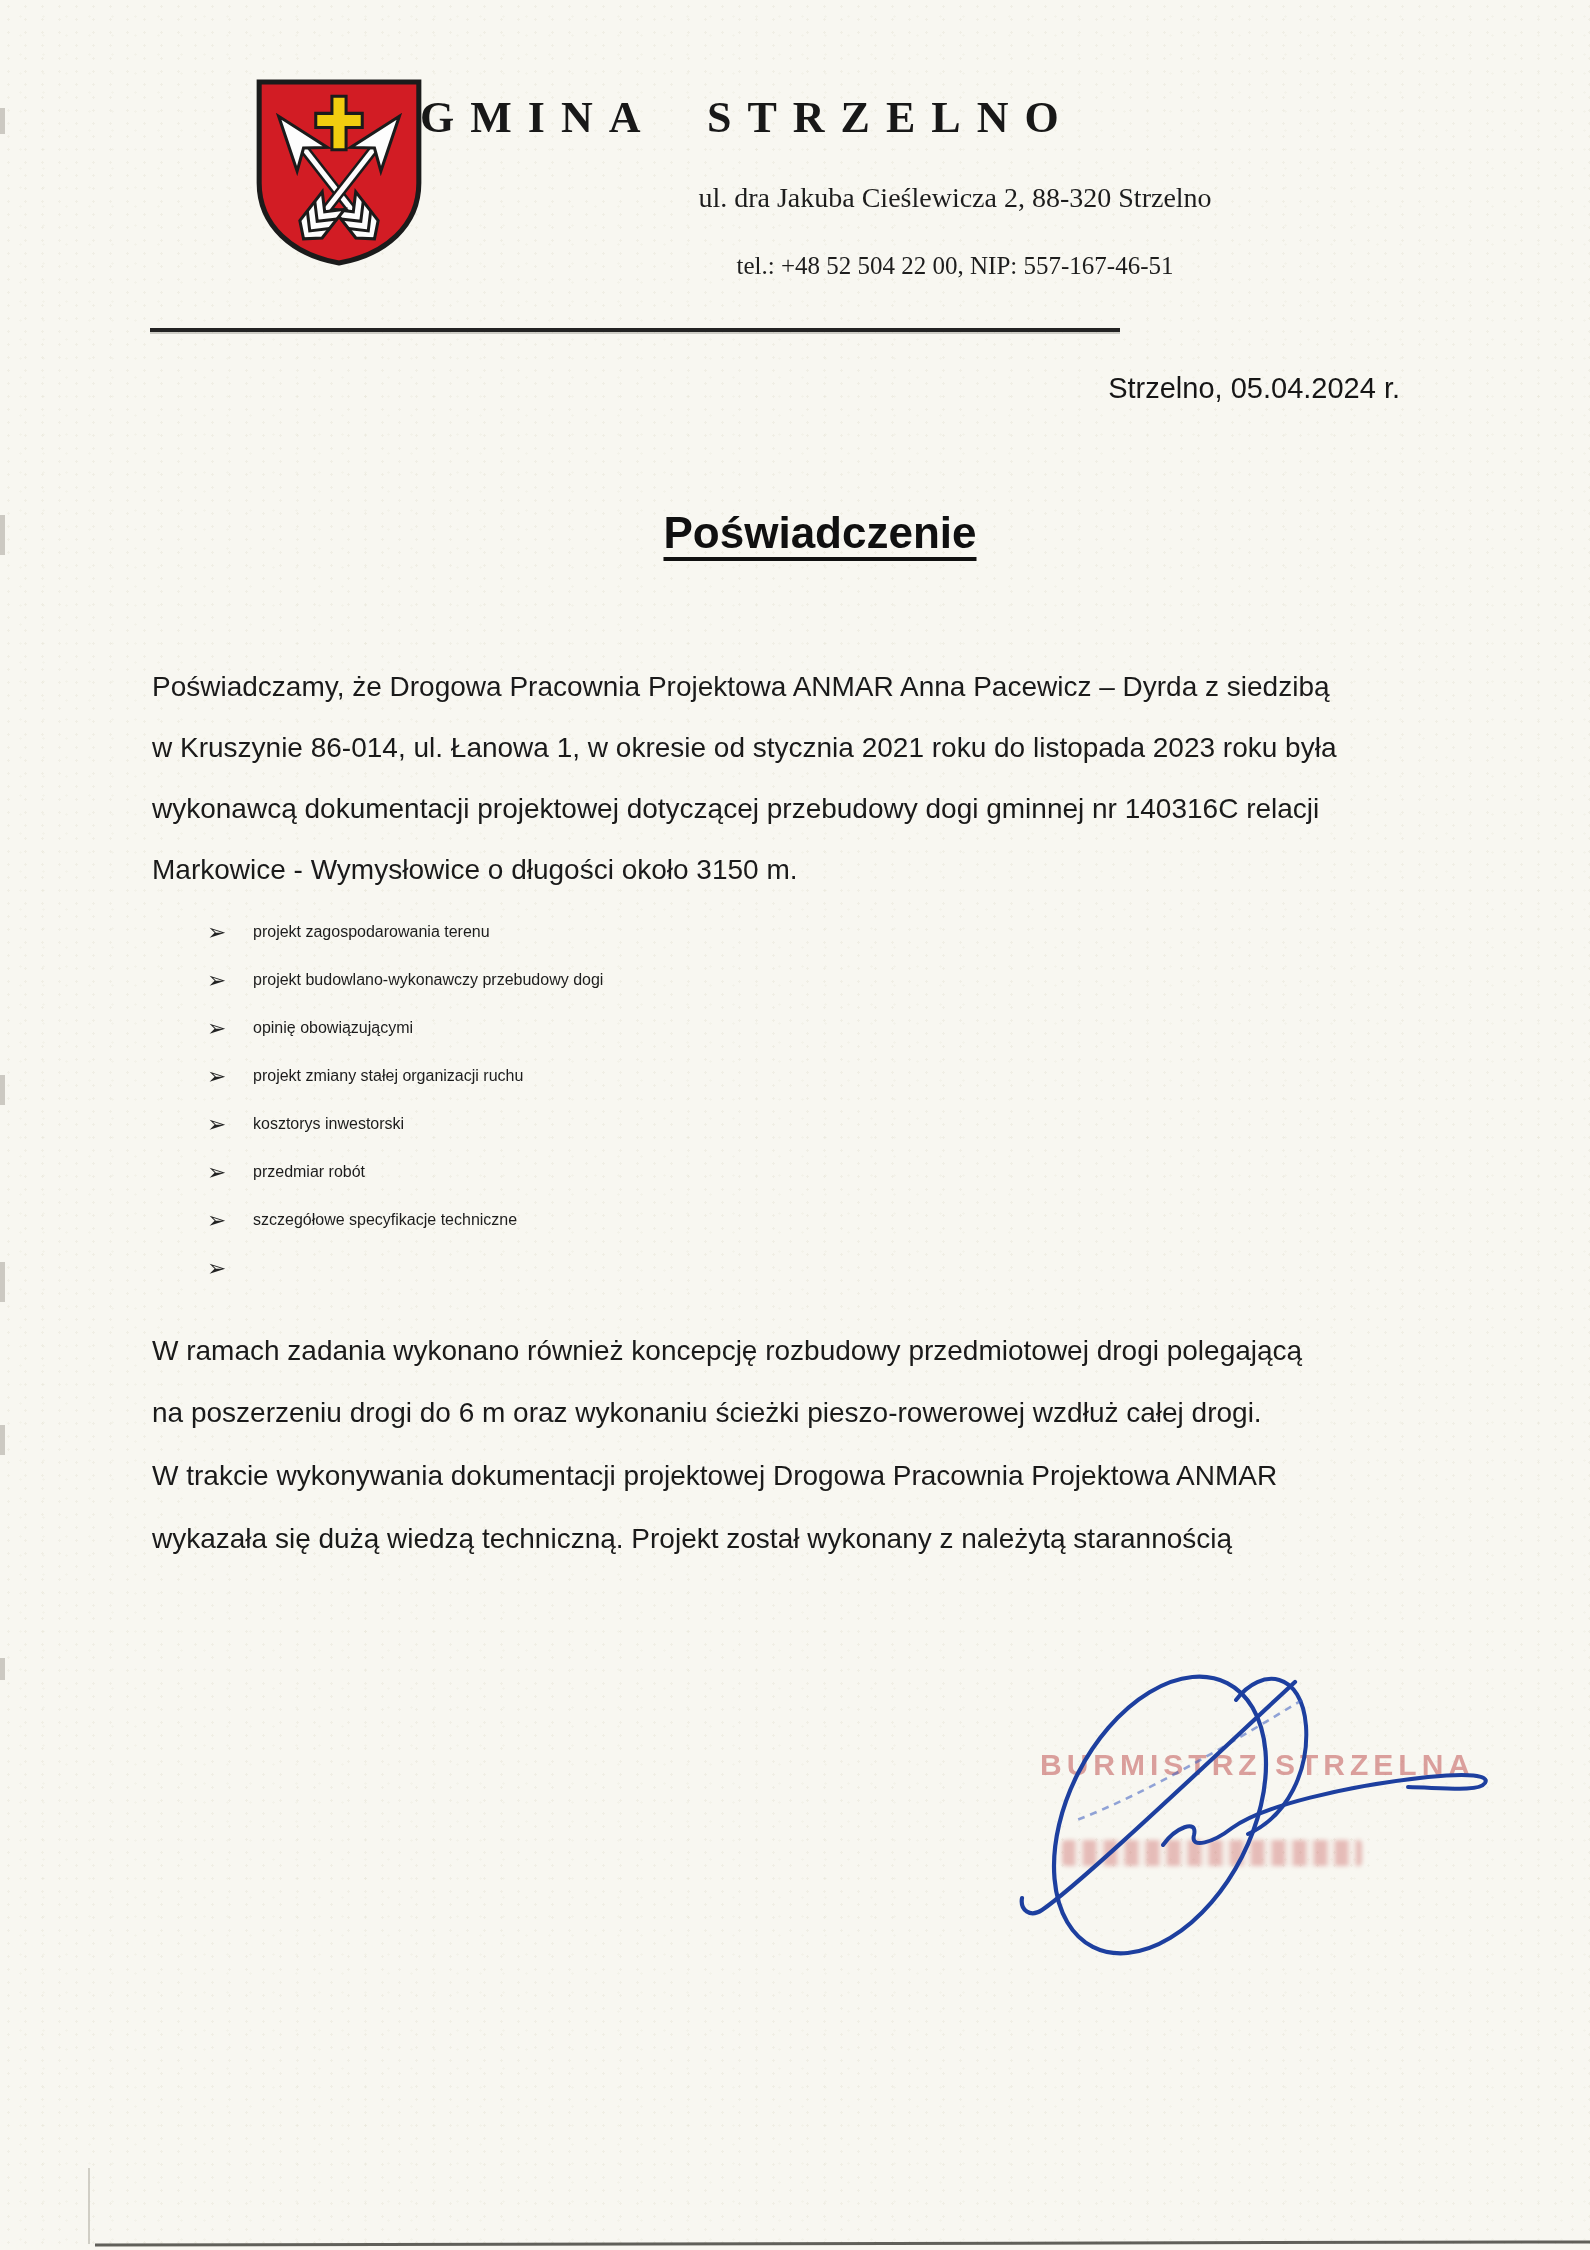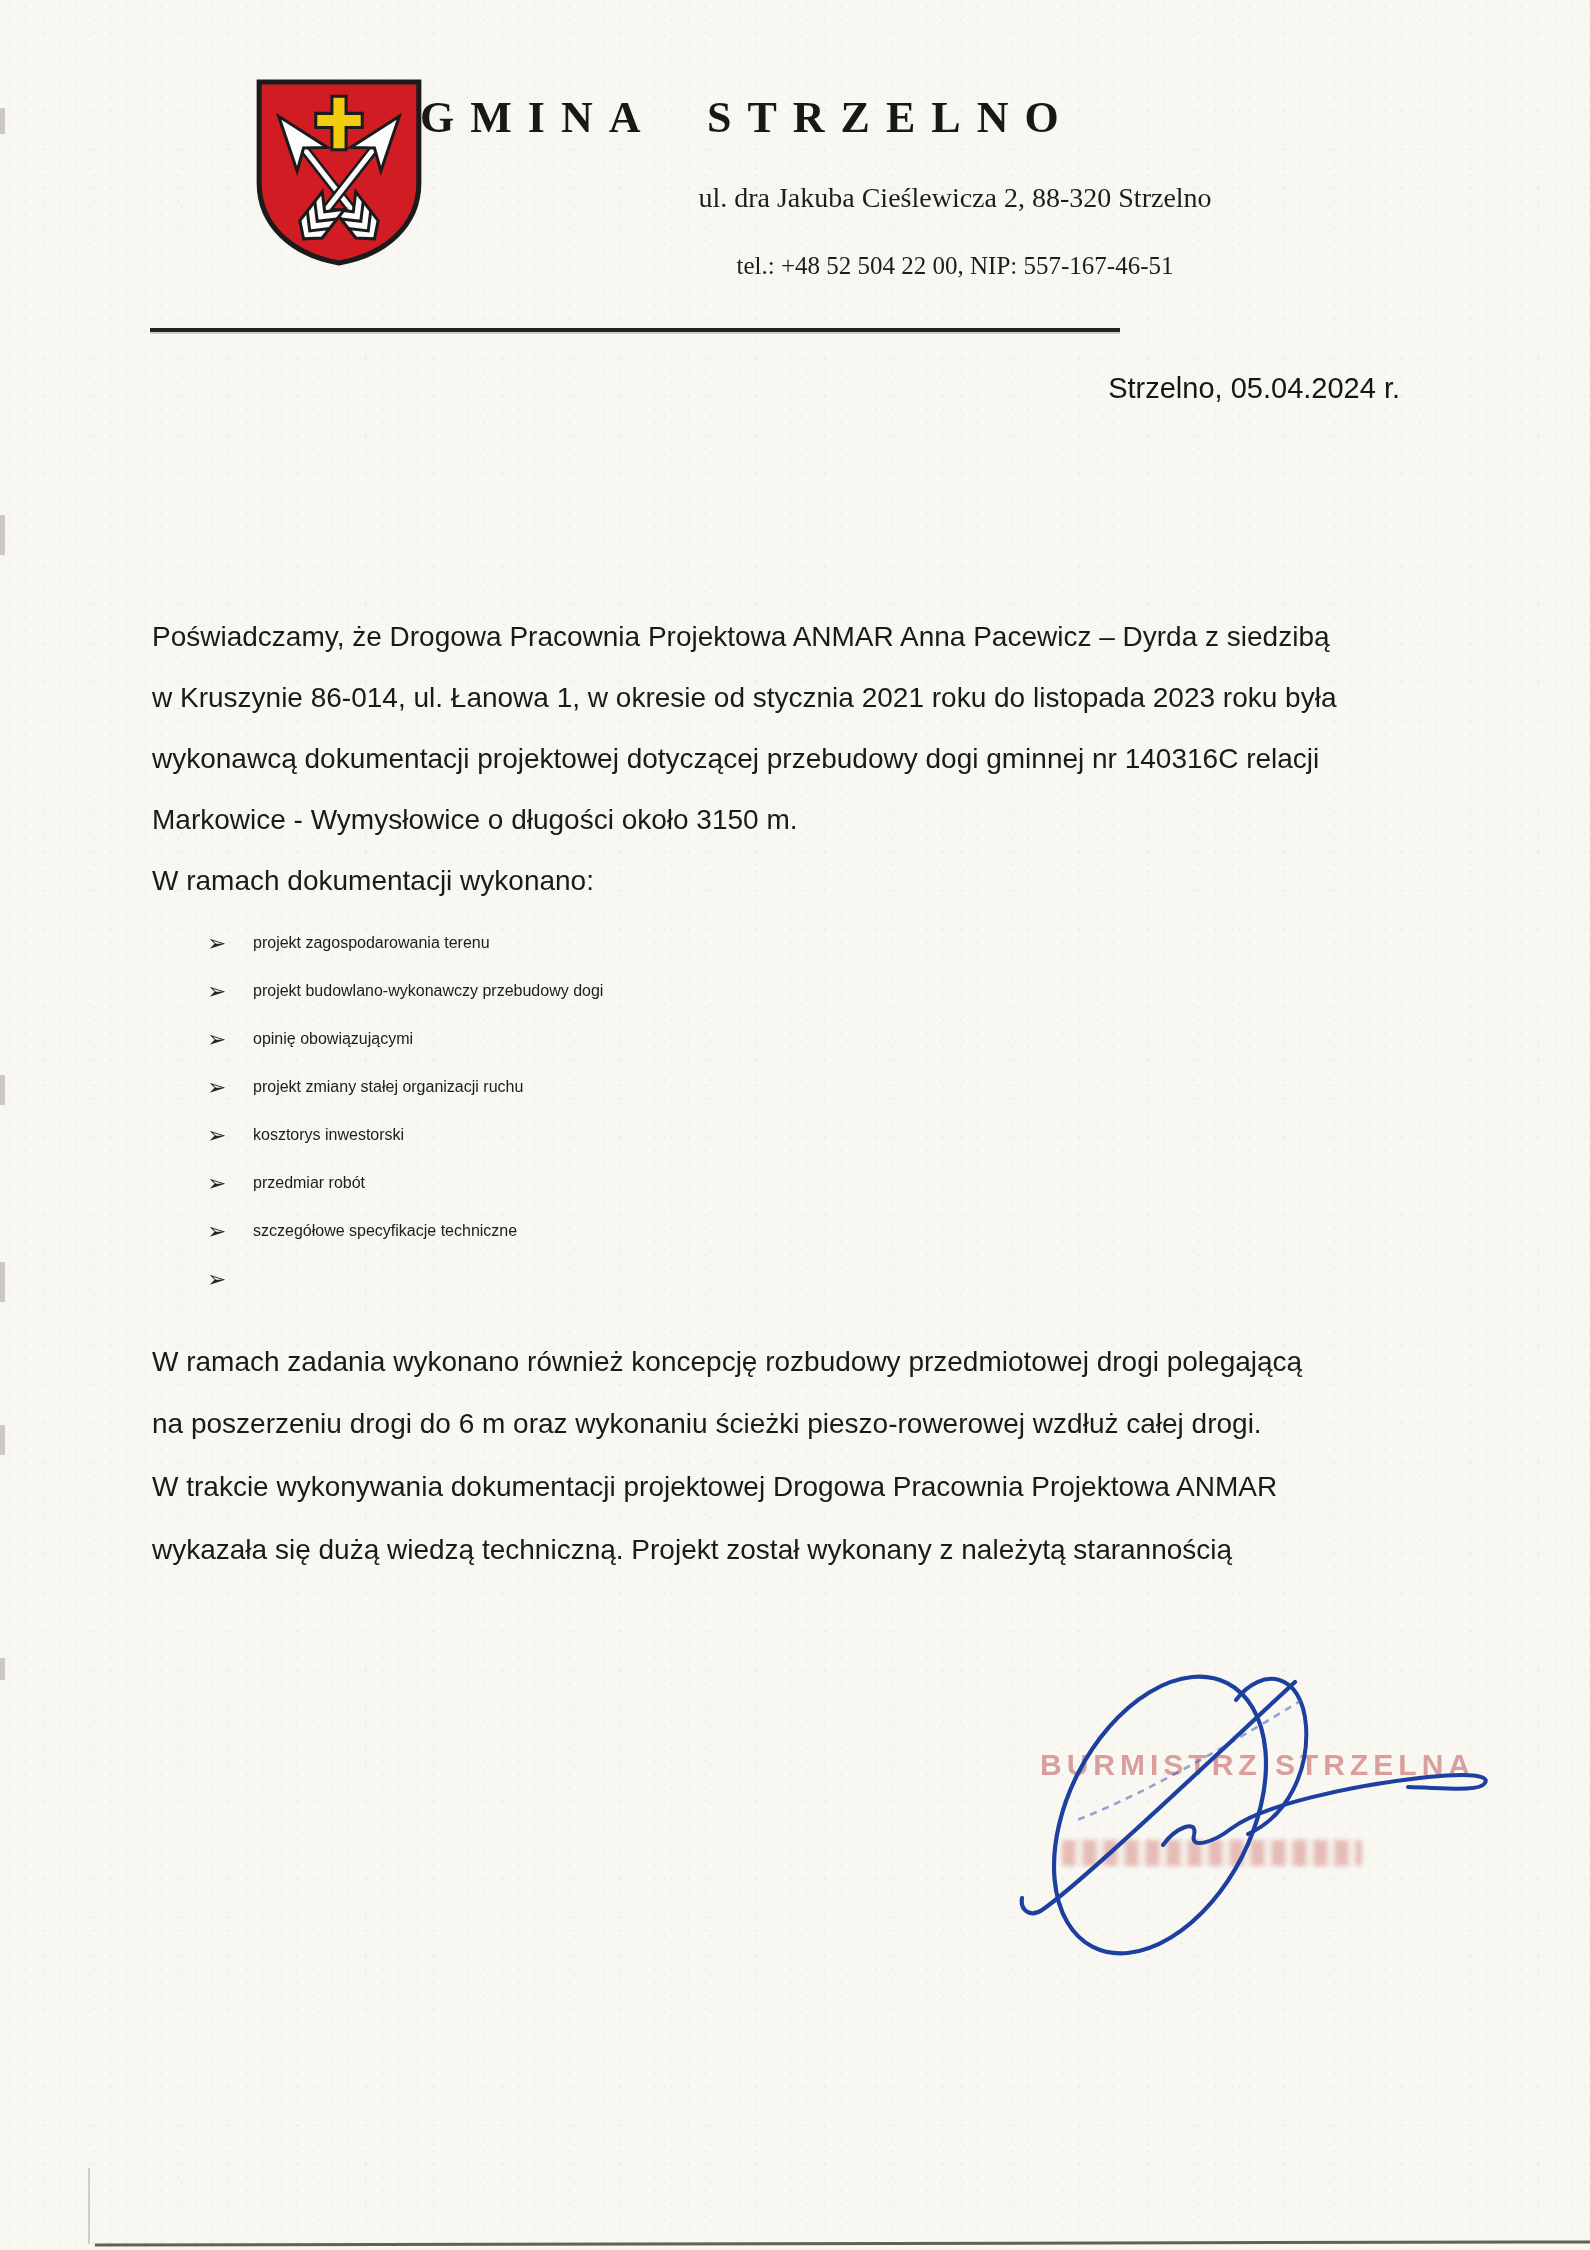--- a/index.html
+++ b/index.html
@@ -99,27 +99,27 @@
 </div>
 
 <div class="abs hdr-org">GMINA STRZELNO</div>
 <div class="abs hdr-addr">ul. dra Jakuba Cieślewicza 2, 88-320 Strzelno</div>
 <div class="abs hdr-tel">tel.: +48 52 504 22 00, NIP: 557-167-46-51</div>
 <div class="abs hdr-rule"></div>
 
 <div class="abs date-line">Strzelno, 05.04.2024 r.</div>
 
 <div class="abs col">
+  <div class="doc-title">Poświadczenie</div>
 
   <div class="bodytext">
     <div class="jline">Poświadczamy, że Drogowa Pracownia Projektowa ANMAR Anna Pacewicz – Dyrda z siedzibą</div>
     <div class="jline">w Kruszynie 86-014, ul. Łanowa 1, w okresie od stycznia 2021 roku do listopada 2023 roku była</div>
     <div class="jline">wykonawcą dokumentacji projektowej dotyczącej przebudowy dogi gminnej nr 140316C relacji</div>
     <div class="pline">Markowice - Wymysłowice o długości około 3150 m.</div>
-    <div class="intro">W ramach dokumentacji wykonano:</div>
   </div>
 
   <div class="bullets">
     <div class="bullet">
       <span class="mark">➢</span>
       <span class="btxt">projekt zagospodarowania terenu</span>
     </div>
     <div class="bullet">
       <span class="mark">➢</span>
       <span class="btxt">projekt budowlano-wykonawczy przebudowy dogi</span>

